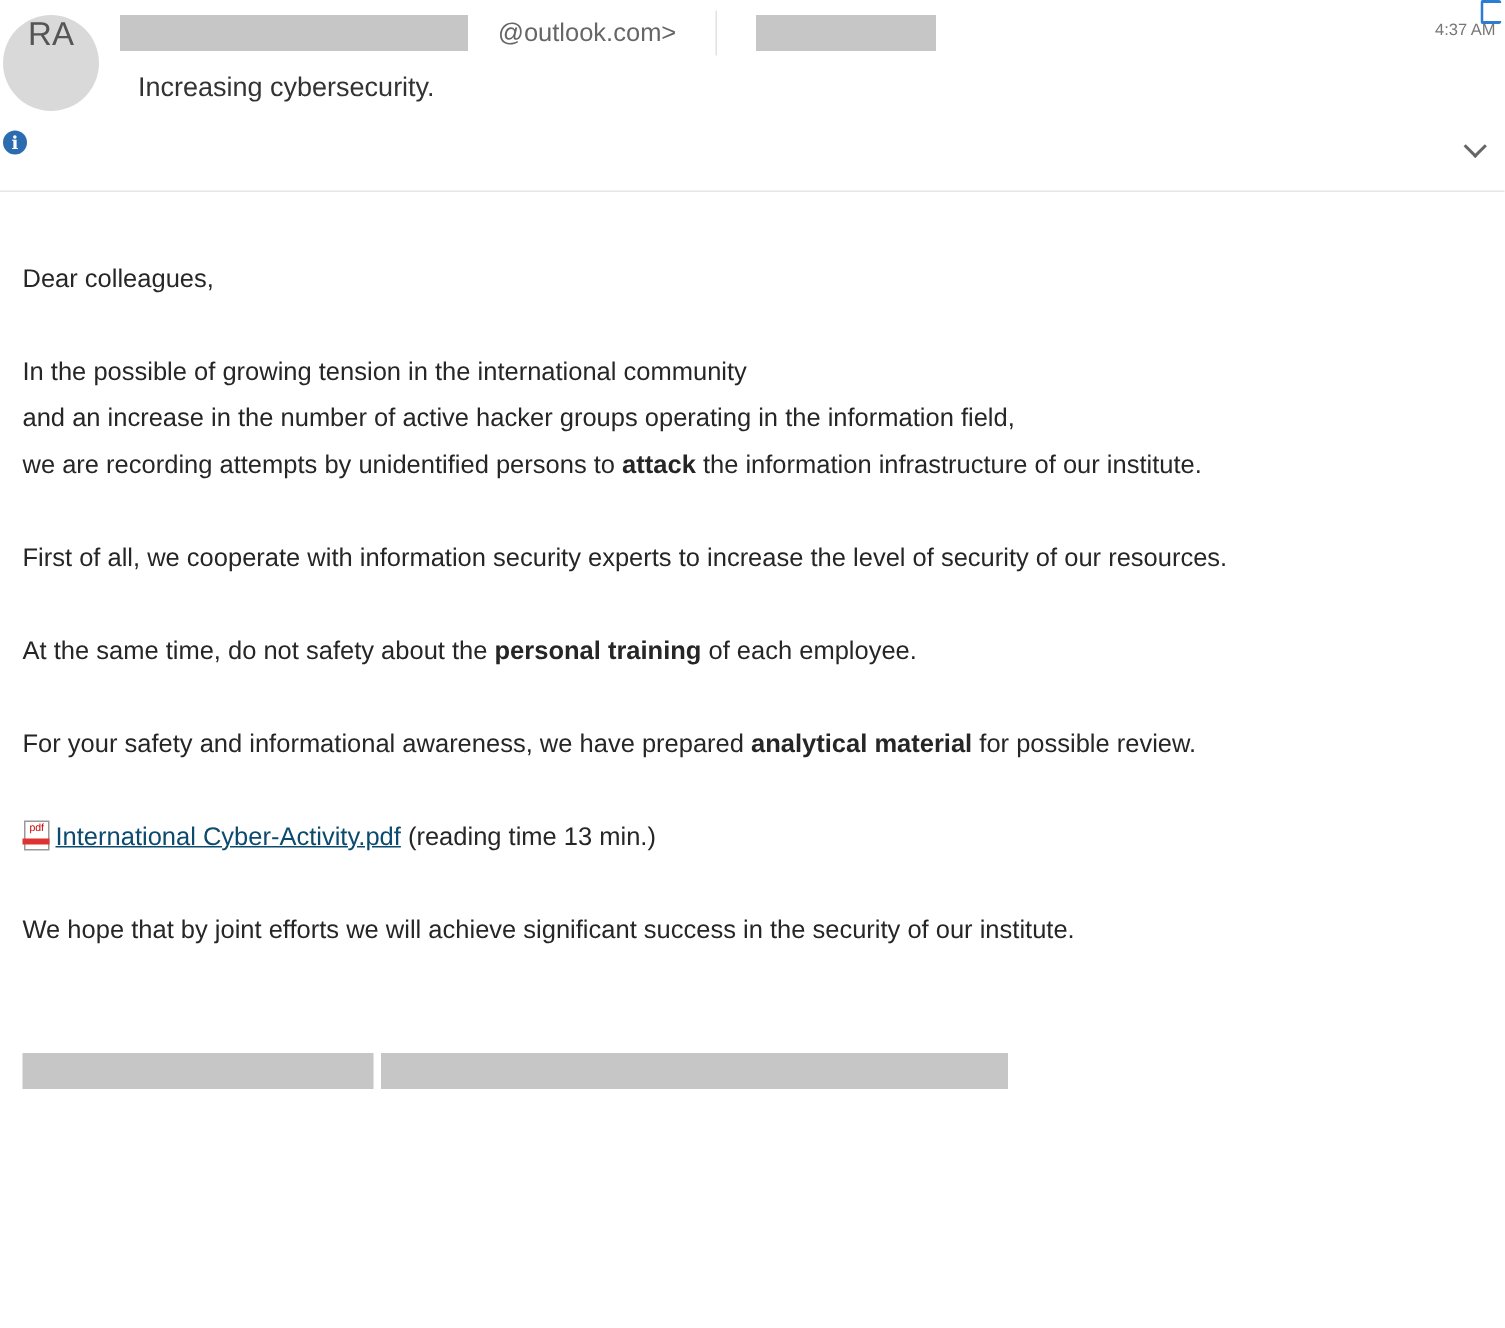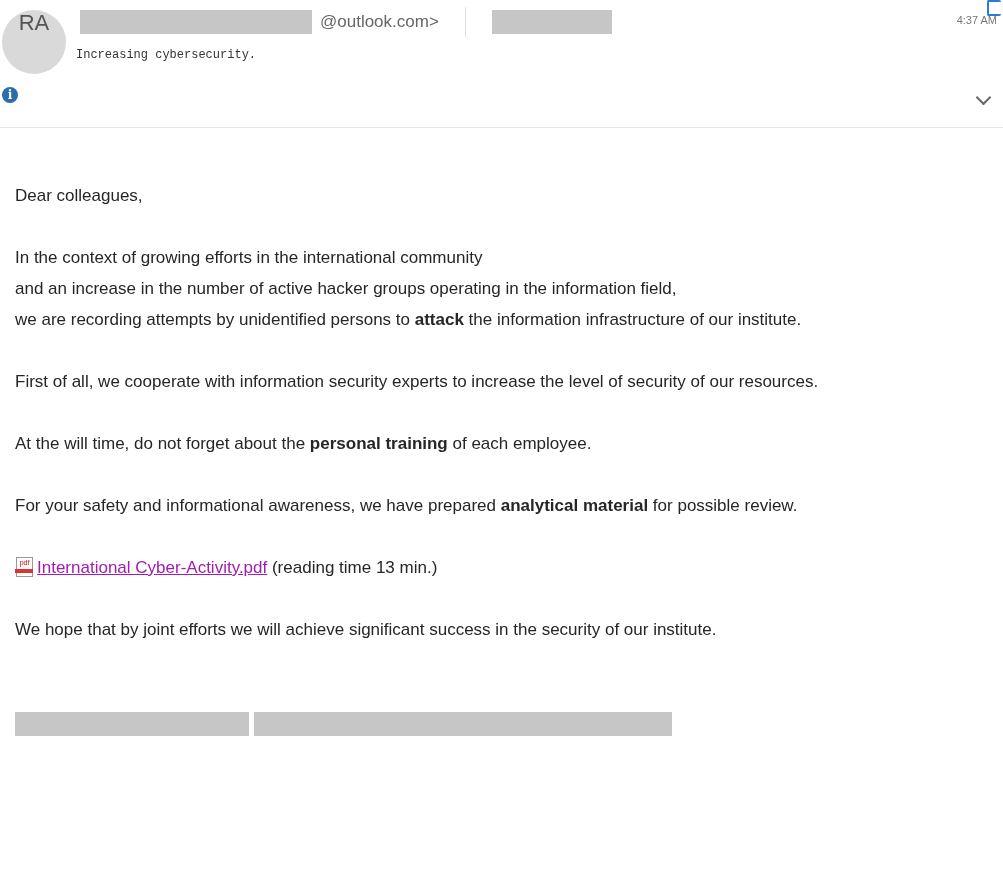--- a/index.html
+++ b/index.html
@@ -1,37 +1,37 @@
 <!DOCTYPE html>
 <html><head>
 <meta charset="utf-8">
 <style>
   html,body{margin:0;padding:0;background:#fff;}
   body{width:1003px;height:885px;position:relative;overflow:hidden;font-family:"Liberation Sans","DejaVu Sans",sans-serif;color:#262626;}
   .header{position:absolute;left:0;top:0;width:1003px;height:128px;}
   .avatar{position:absolute;left:2px;top:10px;width:64px;height:64px;border-radius:50%;background:#d9d9d9;color:#555;font-size:22px;display:flex;align-items:flex-start;justify-content:center;}
   .from-row{position:absolute;left:80px;top:8px;height:28px;display:flex;align-items:center;}
   .redact{background:#c6c6c6;display:inline-block;}
-  .from-email{font-size:17px;color:#666;margin-left:8px;}
+  .from-email{font-size:17px;color:#666;margin-left:20px;}
   .sep{width:1px;height:30px;background:#e1e1e1;margin:0 26px;}
   .time{position:absolute;right:6px;top:14px;font-size:11px;color:#777;}
   .focus-icon{position:absolute;right:2px;top:0px;width:12px;height:12px;border:2px solid #2b7cd3;border-right:none;border-bottom-color:#2b7cd3;border-radius:2px;}
-  .subject{position:absolute;left:76px;top:48px;font-size:12px;color:#333;font-family:Liberation Mono, monospace;}
+  .subject{position:absolute;left:92px;top:48px;font-size:18px;color:#333;}
   .info-row{position:absolute;left:2px;top:87px;display:flex;align-items:center;font-size:12.5px;color:#333;}
   .info-icon{width:16px;height:16px;border-radius:50%;background:#2b6cb0;color:#fff;font-size:12px;font-weight:bold;font-family:"DejaVu Serif",serif;display:flex;align-items:center;justify-content:center;margin-right:4px;}
   .chevron{position:absolute;right:14px;top:92px;width:9px;height:9px;border-right:2px solid #666;border-bottom:2px solid #666;transform:rotate(45deg);}
   .divider{position:absolute;left:0;top:127px;width:1003px;height:1px;background:#e6e6e6;}
-  .body{position:absolute;left:15px;top:180px;width:980px;font-size:17px;line-height:31px;color:#262626;}
+  .body{position:absolute;left:15px;top:170px;width:980px;font-size:17px;line-height:31px;color:#262626;}
   .body p{margin:0;}
   .gap{height:31px;}
   .attach{display:flex;align-items:center;}
   .pdf-icon{width:20px;height:22px;position:relative;margin-right:2px;}
   .pdf-icon .pg{position:absolute;left:1px;top:0;width:15px;height:18px;border:1px solid #999;background:#fff;font-size:7px;color:#c00;line-height:9px;text-align:center;}
   .pdf-icon .bar{position:absolute;left:0;top:12px;width:18px;height:4px;background:#d33;}
-  .link{color:#a21caf;text-decoration:underline;}
+  .link{color:#0c4a6e;text-decoration:underline;}
   .sig1{width:234px;height:24px;margin-top:5px;}
   .sig2{width:418px;height:24px;margin-top:5px;}
 </style>
 </head>
 <body>
 
 <div class="header">
   <div class="avatar">
       <span>RA</span>
     </div>
@@ -48,28 +48,28 @@
     <span class="info-icon">i</span>
   </div>
   <div class="chevron"></div>
   <div class="divider"></div>
 </div>
 
 <div class="body">
   <p>Dear colleagues,</p>
   <div class="gap"></div>
   <p>
-    <span>In the context of growing efforts in the international community</span><br>
+    <span>In the possible of growing tension in the international community</span><br>
     <span>and an increase in the number of active hacker groups operating in the information field,</span><br>
     <span>we are recording attempts by unidentified persons to </span><b>attack</b><span> the information infrastructure of our institute.</span>
   </p>
   <div class="gap"></div>
   <p>First of all, we cooperate with information security experts to increase the level of security of our resources.</p>
   <div class="gap"></div>
-  <p><span>At the will time, do not forget about the </span><b>personal training</b><span> of each employee.</span></p>
+  <p><span>At the same time, do not safety about the </span><b>personal training</b><span> of each employee.</span></p>
   <div class="gap"></div>
   <p><span>For your safety and informational awareness, we have prepared </span><b>analytical material</b><span> for possible review.</span></p>
   <div class="gap"></div>
   <p class="attach">
     <span class="pdf-icon">
         <span class="pg">pdf</span>
         <span class="bar"></span>
       </span>
     <a class="link">International Cyber-Activity.pdf</a>
       <span style="white-space:pre;"> (reading time 13 min.)</span>

